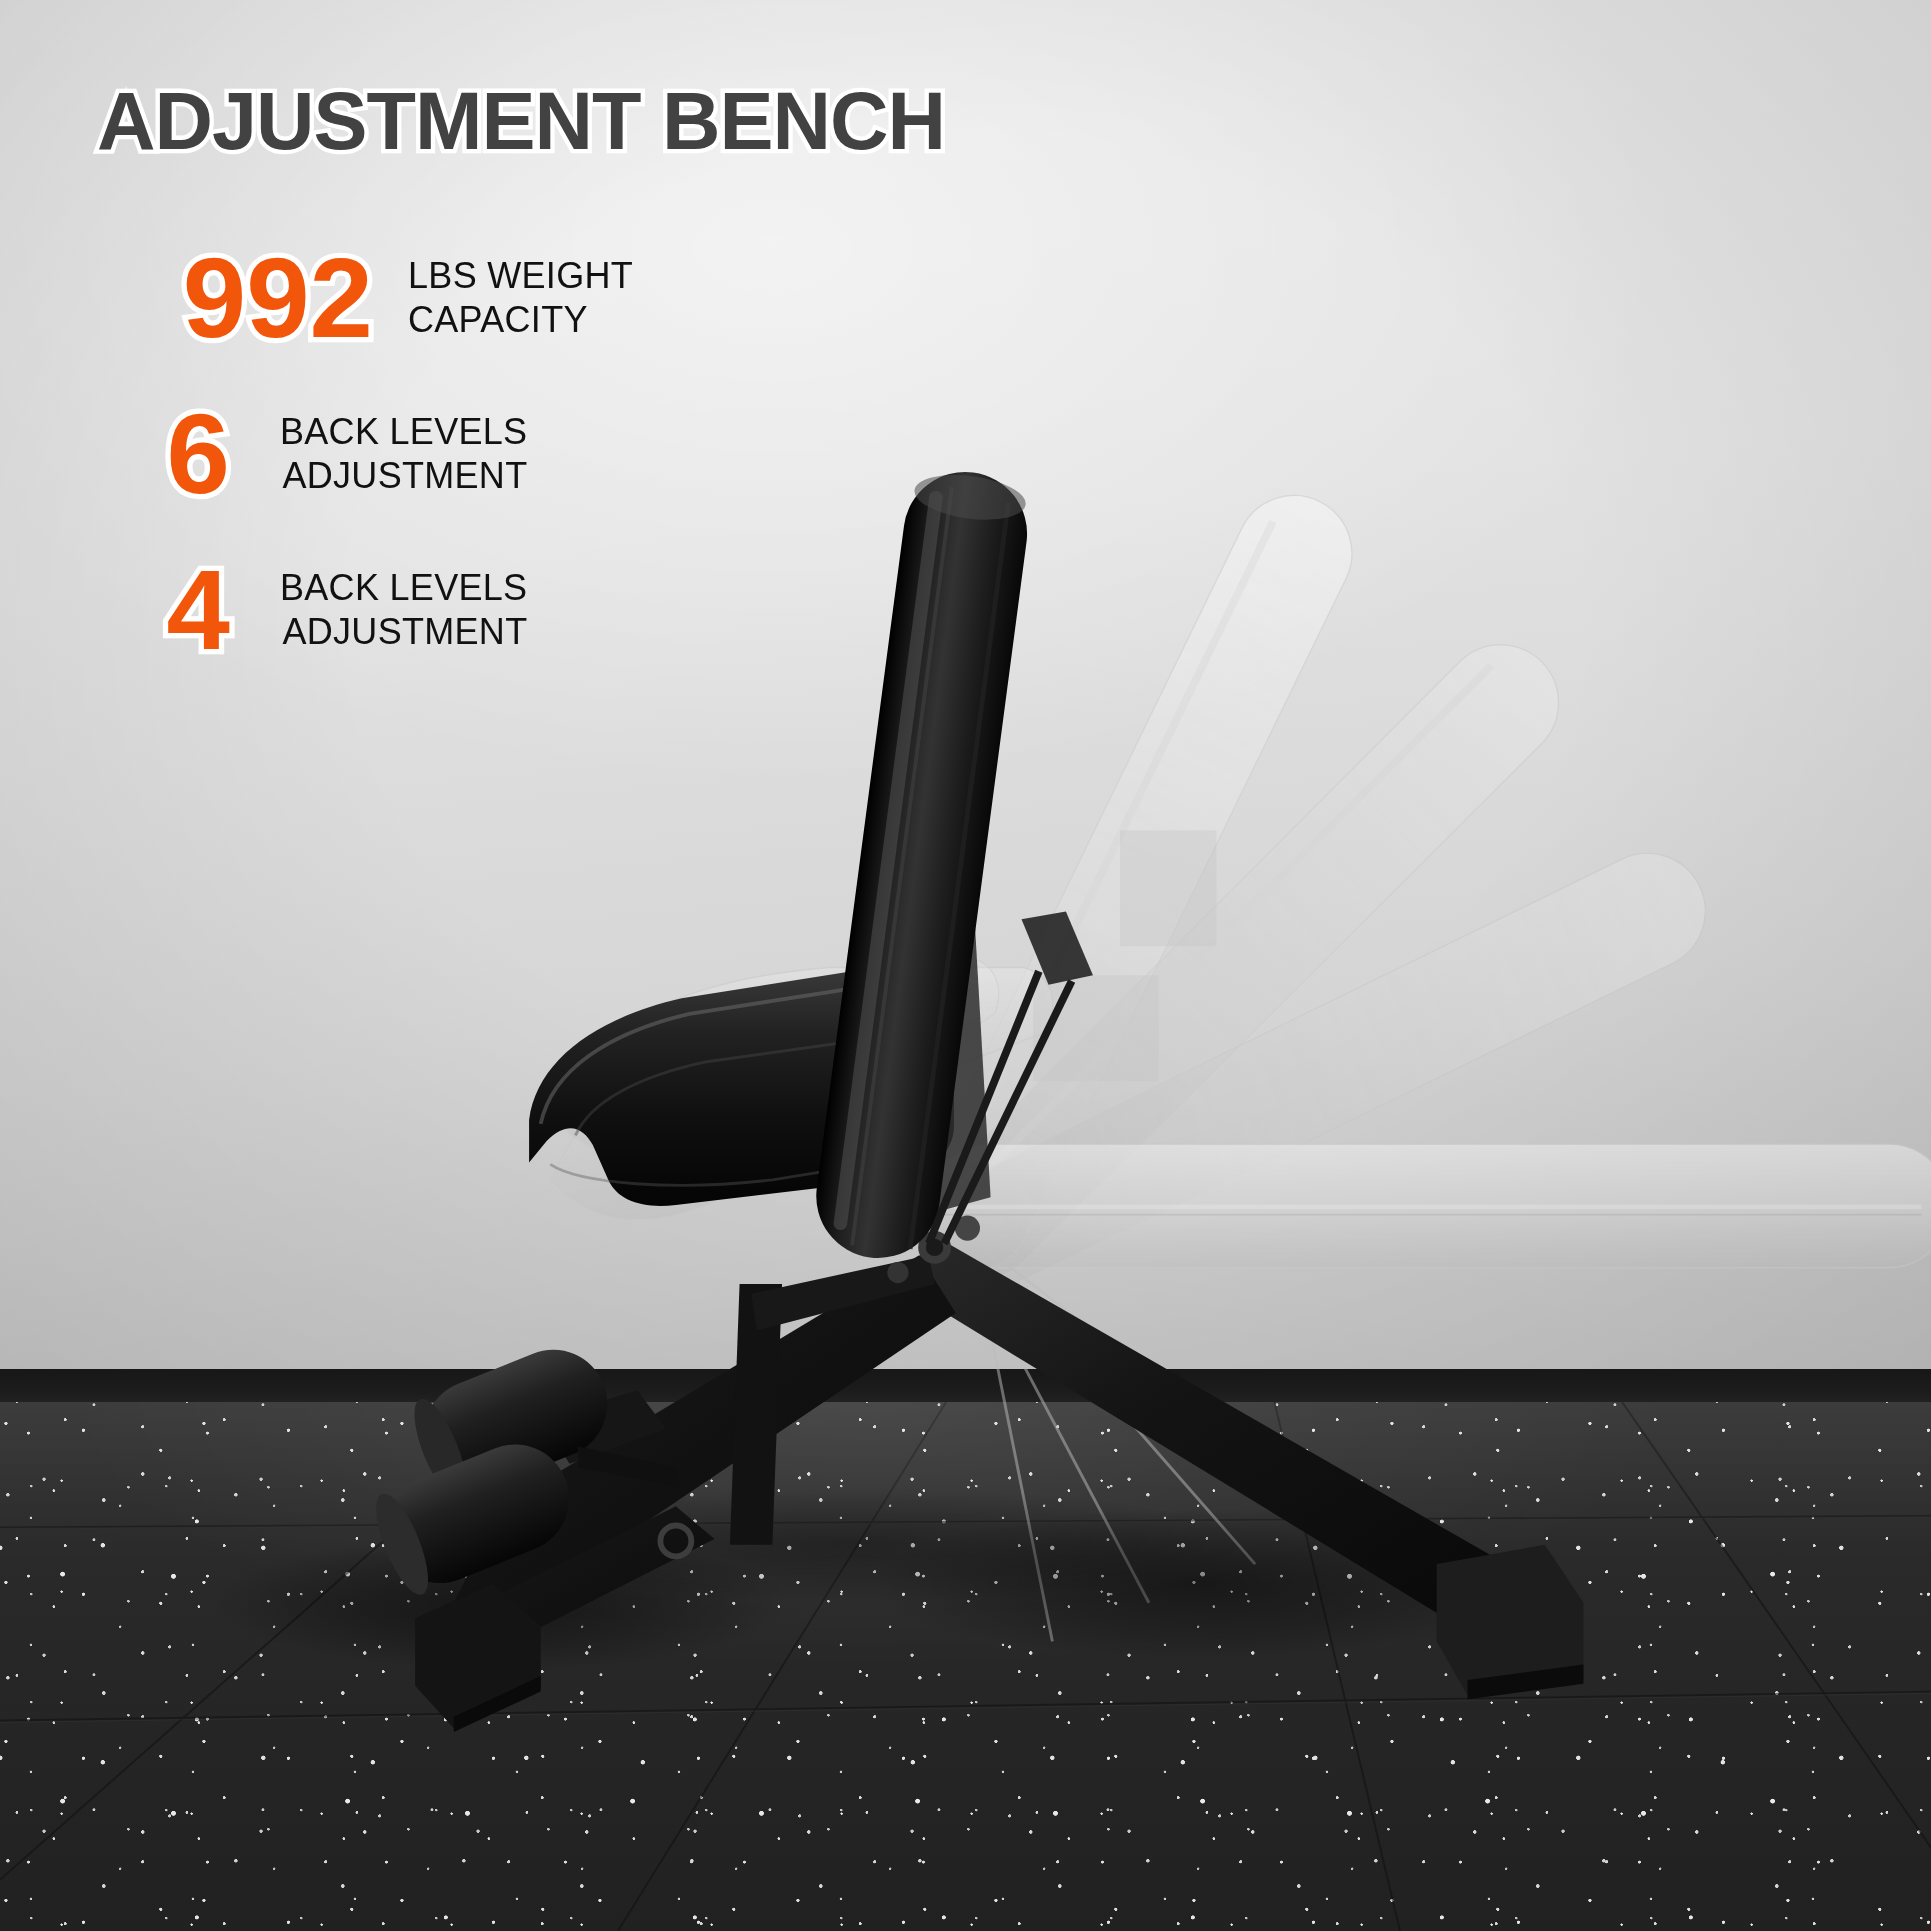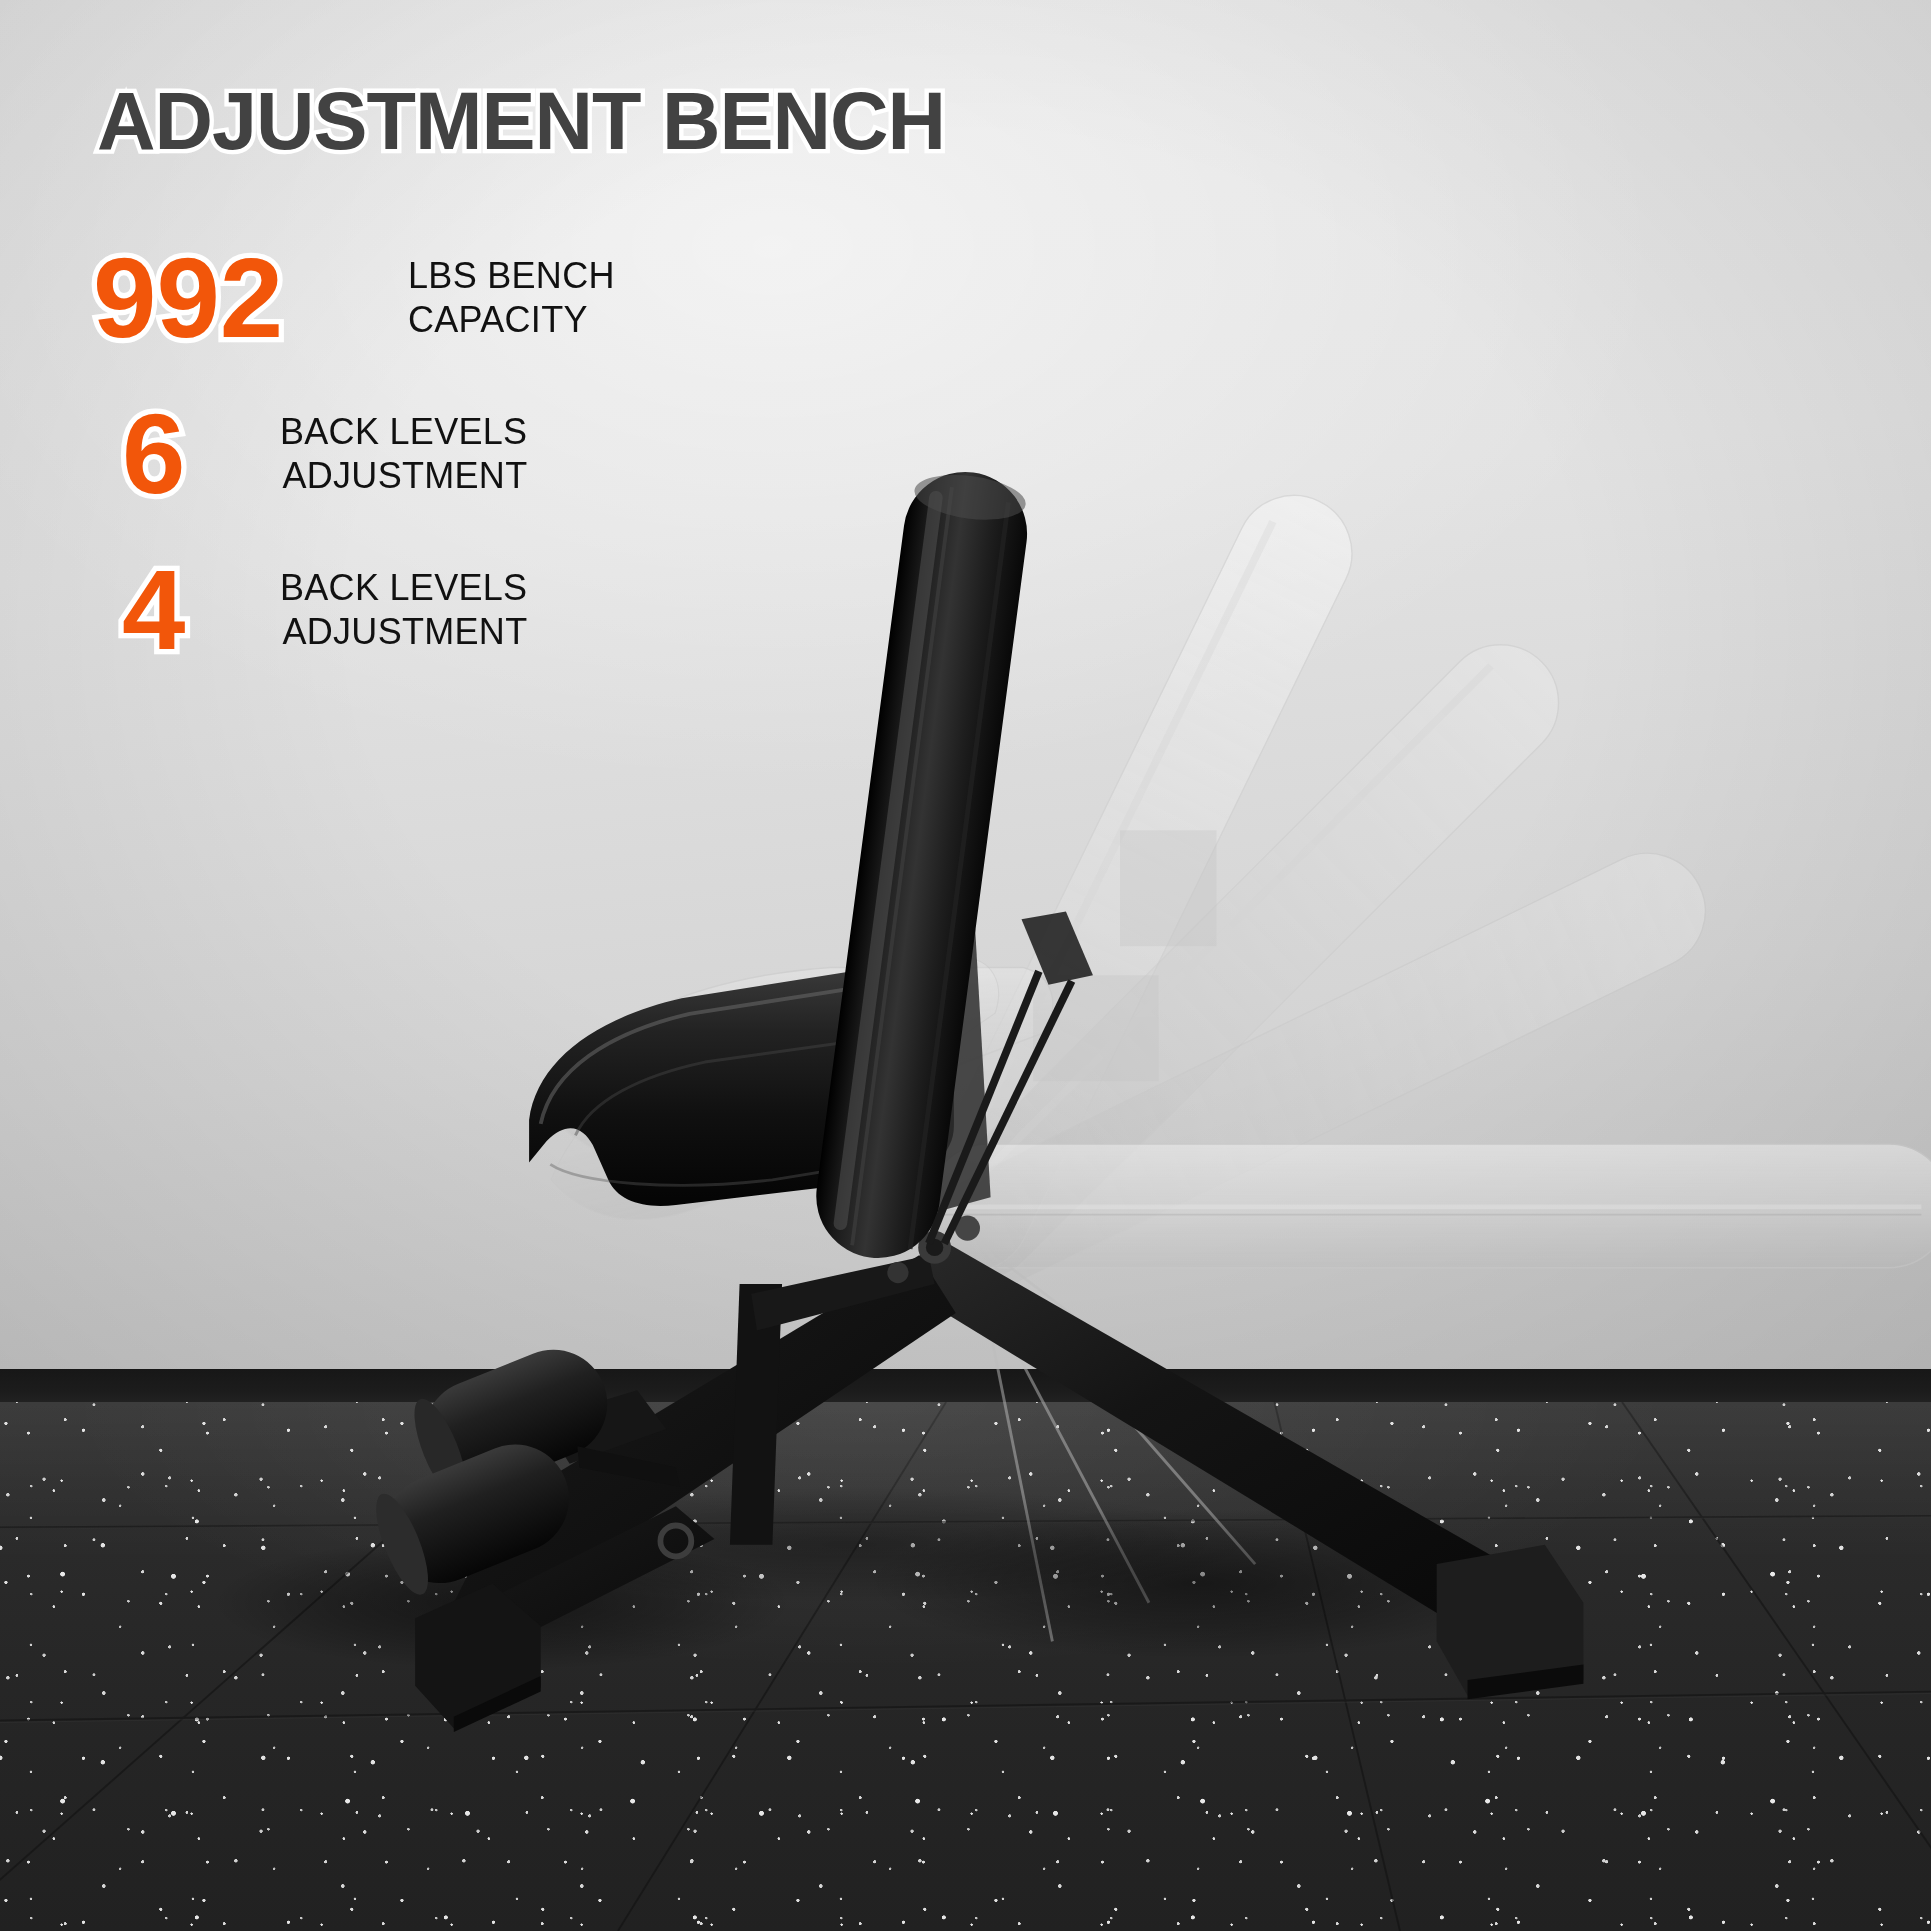--- a/index.html
+++ b/index.html
@@ -88,21 +88,21 @@
     white-space:nowrap;
   }
   .specs{position:absolute;left:93px;top:241px;width:734px;}
   .spec-row{display:flex;align-items:center;}
   .spec-row + .spec-row{margin-top:42px;}
   .spec-num{
     font-size:114px;font-weight:700;line-height:1;
     color:#F2560A;
     -webkit-text-stroke:10.6px #ffffff;
     paint-order:stroke fill;
-    text-align:left;
+    text-align:right;
   }
   .spec-num.wide{width:280px;}
   .spec-num.narrow{width:108px;margin-left:29px;}
   .spec-label{
     font-size:36px;font-weight:500;line-height:1.22;
     color:#111111;letter-spacing:0.3px;
   }
   .spec-label.g1{margin-left:35px;}
   .spec-label.g2{margin-left:50px;text-align:right;}
 
@@ -312,21 +312,21 @@
     </svg>
   </div>
 
   <div class="headline">ADJUSTMENT BENCH</div>
 
   <div class="specs">
 
     <div class="spec-row">
       <div class="spec-num wide">992</div>
       <div class="spec-label g1">
-        <div>LBS BENCH</div>
+        <div>LBS WEIGHT</div>
         <div>CAPACITY</div>
       </div>
     </div>
 
     <div class="spec-row">
       <div class="spec-num narrow">6</div>
       <div class="spec-label g2">
         <div>BACK LEVELS</div>
         <div>ADJUSTMENT</div>
       </div>

